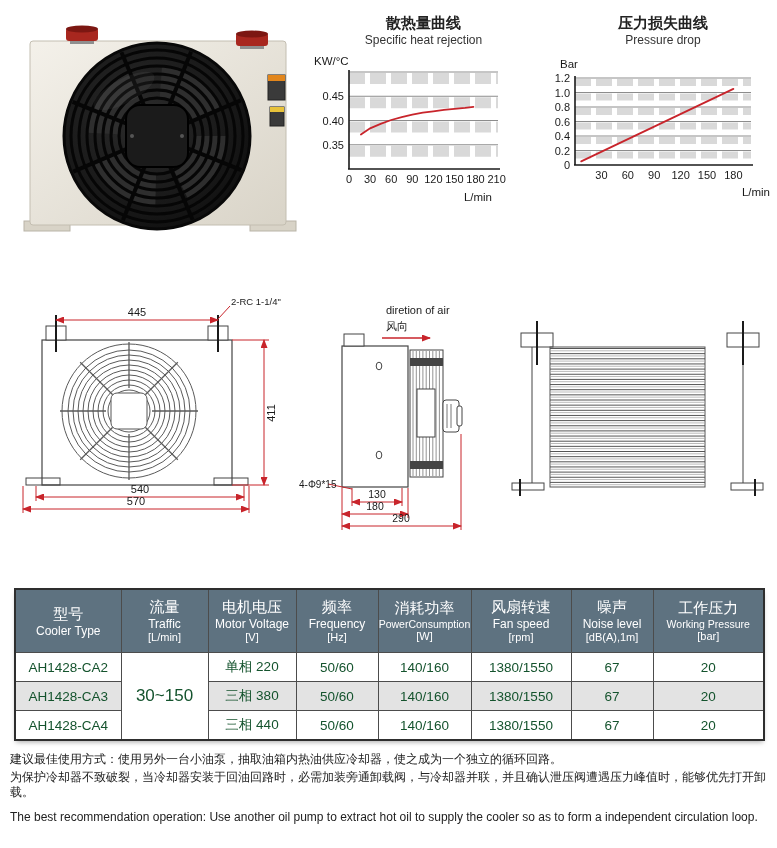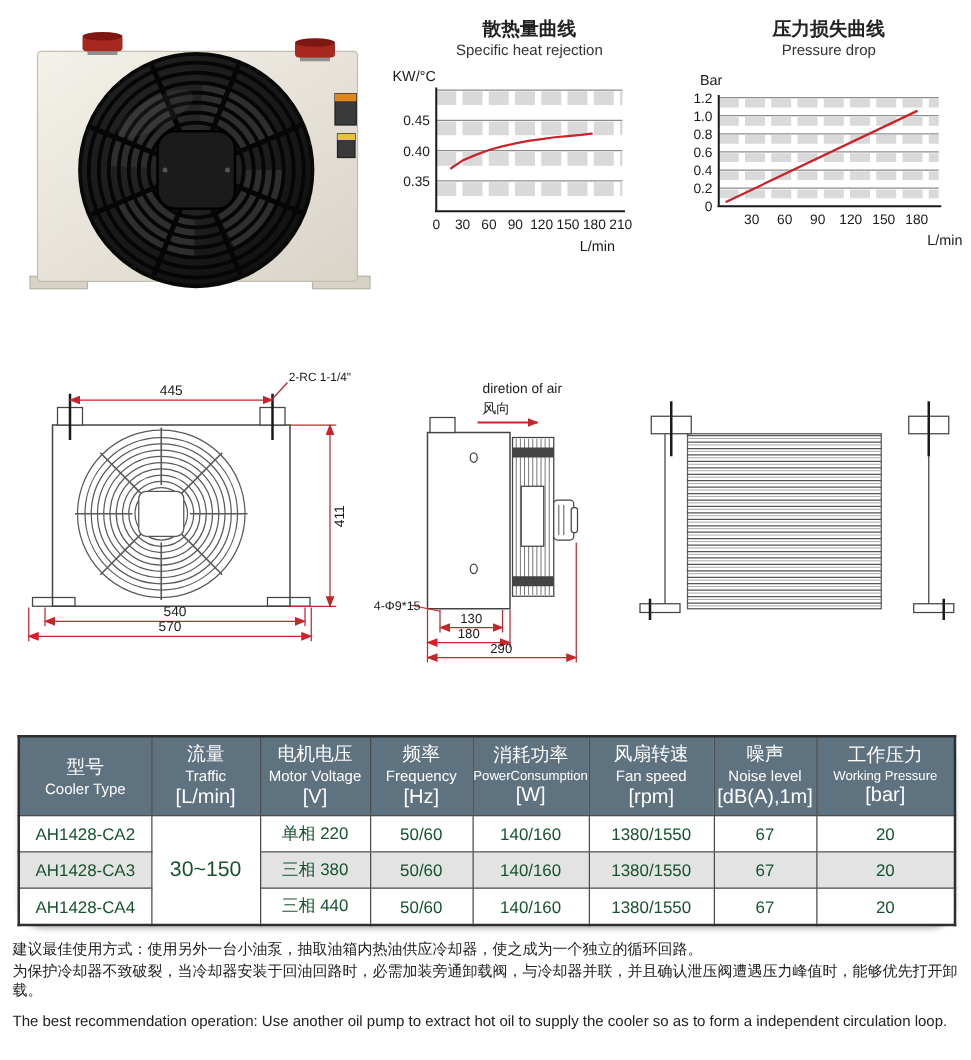--- a/index.html
+++ b/index.html
@@ -3,31 +3,31 @@
 <meta charset="utf-8">
 <style>
   html,body{margin:0;padding:0;background:#fff;}
   .page{position:relative;width:777px;height:848px;background:#ffffff;overflow:hidden;
         font-family:"Liberation Sans","DejaVu Sans",sans-serif;color:#1a1a1a;}
   .abs{position:absolute;}
   svg text{font-family:"Liberation Sans","DejaVu Sans",sans-serif;}
 
   
   .spec-table{border-collapse:collapse;width:749px;table-layout:fixed;
-              box-shadow:0 3px 5px -2px rgba(0,0,0,.35);border-radius:21px;}
+              box-shadow:0 3px 5px -2px rgba(0,0,0,.35);}
   .spec-table th,.spec-table td{border:1px solid #4c4c4c;text-align:center;vertical-align:middle;padding:0;}
   .spec-table{border:2px solid #2e2e2e;}
   .spec-table thead th{background:#5e7280;color:#ffffff;height:62px;font-weight:normal;}
   .spec-table tbody td{height:28px;font-size:13.5px;color:#14532d;background:#fff;}
   .spec-table tbody tr.alt td{background:#e3e3e3;}
   .spec-table td.traffic-cell{background:#ffffff;font-size:17px;}
   .h-zh{font-size:15px;line-height:1.3;}
   .h-en{font-size:12px;line-height:1.2;white-space:nowrap;}
   .h-en.small{font-size:10.5px;}
-  .h-unit{font-size:16px;line-height:1.2;}
+  .h-unit{font-size:11px;line-height:1.2;}
 
   
   .notes{font-size:12px;line-height:1.3;color:#222;}
   .notes p{margin:0 0 2px 0;}
   .notes .en-block{margin-top:9px;}
 </style>
 </head>
 <body>
 
 <div class="page">

